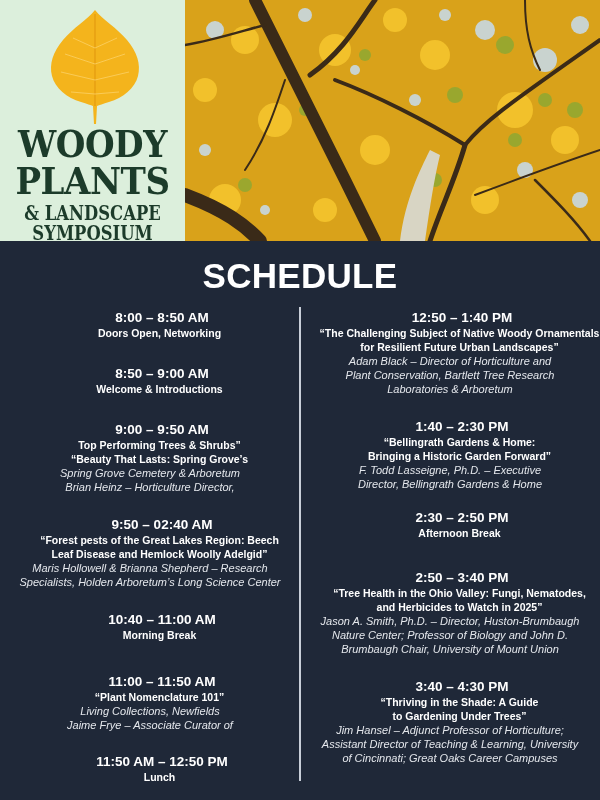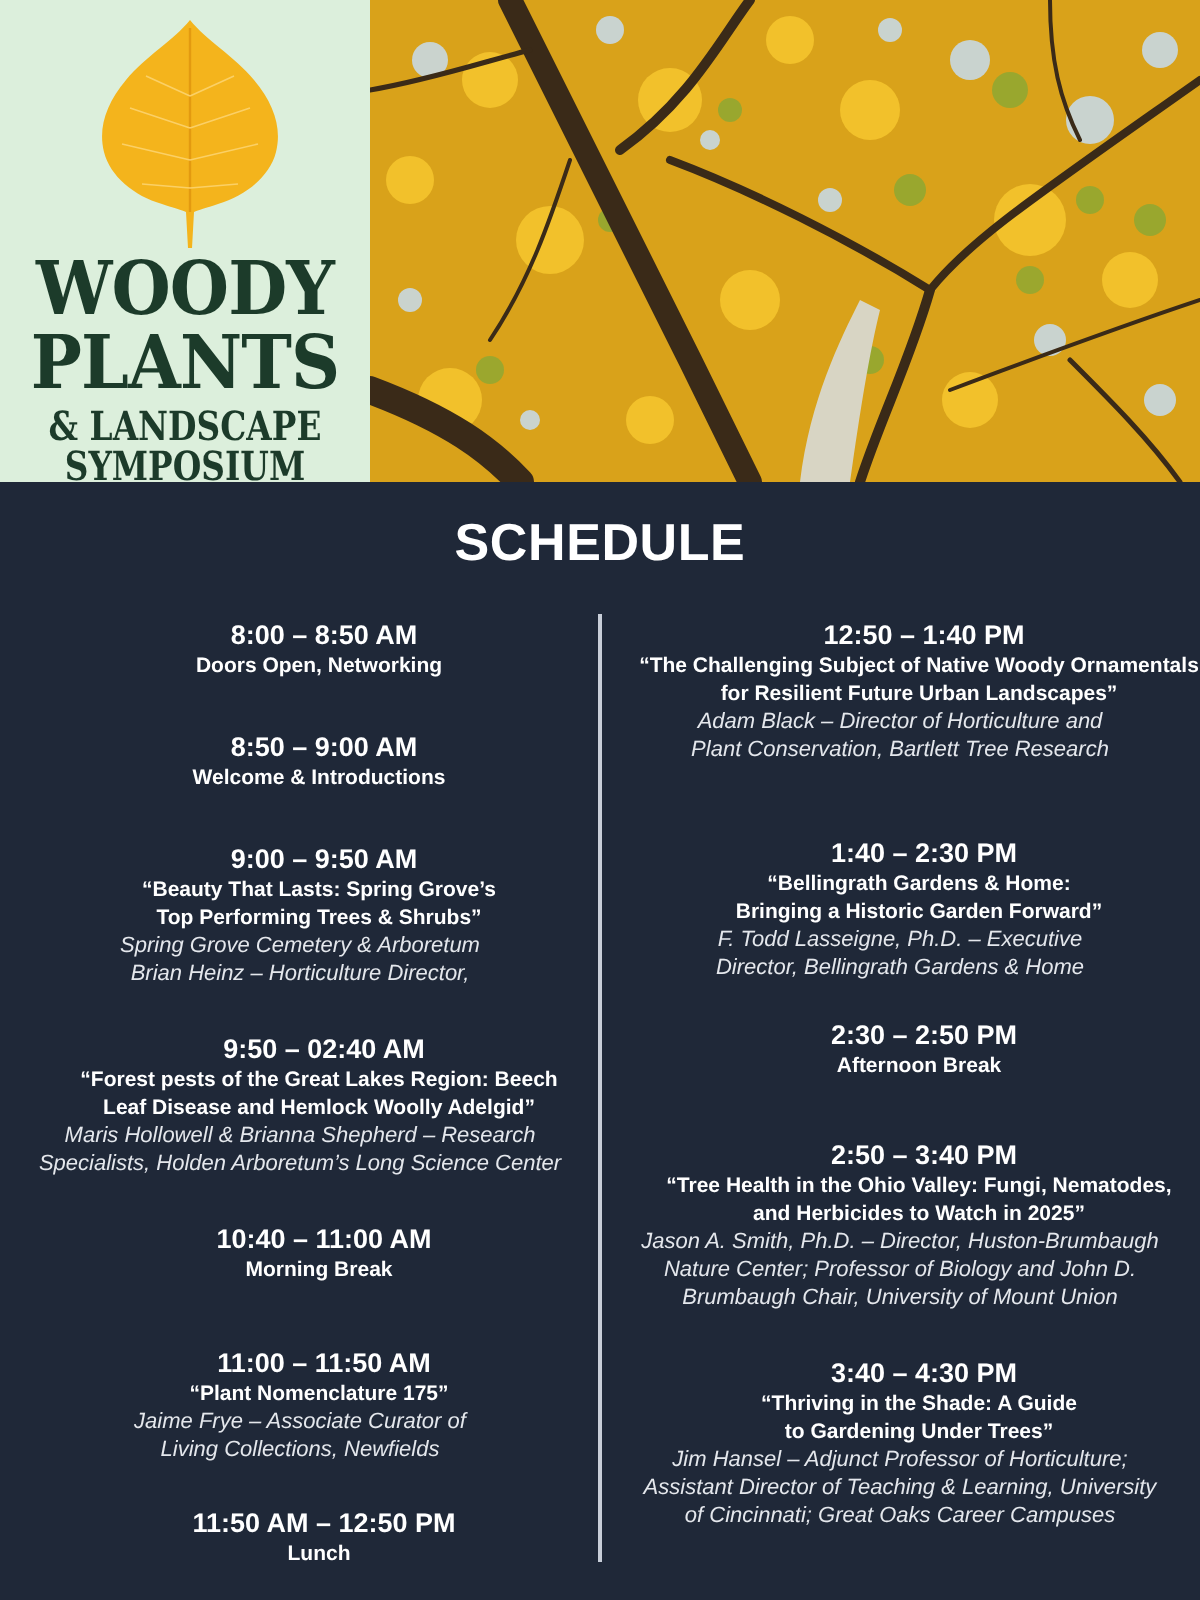--- a/index.html
+++ b/index.html
@@ -22,21 +22,21 @@
     .logo-line2 { font-size: 37px; letter-spacing: -0.5px; display: block; margin-top: 0px; transform: scaleX(0.92); }
     .logo-line3 { font-size: 20px; display: block; margin-top: 3px; transform: scaleX(0.82); }
     .logo-line4 { font-size: 20px; display: block; margin-top: 0px; transform: scaleX(0.82); }
 
     .photo { position: absolute; left: 185px; top: 0; width: 415px; height: 241px; overflow: hidden; background: #b9d3e8; }
     .photo svg { display: block; }
 
     .schedule { position: absolute; left: 0; top: 241px; width: 600px; height: 559px; }
     .title {
       position: absolute; left: 0; top: 15px; width: 600px; text-align: center;
-      font-size: 26px; font-weight: bold; letter-spacing: 0.3px;
+      font-size: 35px; font-weight: bold; letter-spacing: 0.3px;
     }
     .divider {
       position: absolute; left: 299px; top: 66px; width: 2px; height: 474px;
       background: #c8ced8;
     }
     .col { position: absolute; top: 0; width: 300px; }
     .col-left { left: 0; }
     .col-right { left: 300px; }
 
     .session { position: absolute; left: 0; width: 300px; text-align: center; }
@@ -130,55 +130,56 @@
     <div class="session" style="top:68px">
       <span class="time">8:00 – 8:50 AM</span>
       <span class="event">Doors Open, Networking</span>
     </div>
     <div class="session" style="top:124px">
       <span class="time">8:50 – 9:00 AM</span>
       <span class="event">Welcome &amp; Introductions</span>
     </div>
     <div class="session" style="top:180px">
       <span class="time">9:00 – 9:50 AM</span>
+      <span class="event">Top Performing Trees &amp; Shrubs”</span>
       <span class="event">“Beauty That Lasts: Spring Grove’s</span>
-      <span class="event">Top Performing Trees &amp; Shrubs”</span>
       <span class="speaker">Spring Grove Cemetery &amp; Arboretum</span>
       <span class="speaker">Brian Heinz – Horticulture Director,</span>
     </div>
     <div class="session" style="top:275px">
       <span class="time">9:50 – 02:40 AM</span>
       <span class="event">“Forest pests of the Great Lakes Region: Beech</span>
       <span class="event">Leaf Disease and Hemlock Woolly Adelgid”</span>
       <span class="speaker">Maris Hollowell &amp; Brianna Shepherd – Research</span>
       <span class="speaker">Specialists, Holden Arboretum’s Long Science Center</span>
     </div>
     <div class="session" style="top:370px">
       <span class="time">10:40 – 11:00 AM</span>
       <span class="event">Morning Break</span>
     </div>
     <div class="session" style="top:432px">
       <span class="time">11:00 – 11:50 AM</span>
-      <span class="event">“Plant Nomenclature 175”</span>
+      <span class="event">“Plant Nomenclature 101”</span>
+      <span class="speaker">Living Collections, Newfields</span>
       <span class="speaker">Jaime Frye – Associate Curator of</span>
-      <span class="speaker">Living Collections, Newfields</span>
     </div>
     <div class="session" style="top:512px">
       <span class="time">11:50 AM – 12:50 PM</span>
       <span class="event">Lunch</span>
     </div>
   </div>
 
   <div class="col col-right">
     <div class="session" style="top:68px">
       <span class="time">12:50 – 1:40 PM</span>
       <span class="event">“The Challenging Subject of Native Woody Ornamentals</span>
       <span class="event">for Resilient Future Urban Landscapes”</span>
       <span class="speaker">Adam Black – Director of Horticulture and</span>
       <span class="speaker">Plant Conservation, Bartlett Tree Research</span>
+      <span class="speaker">Laboratories &amp; Arboretum</span>
     </div>
     <div class="session" style="top:177px">
       <span class="time">1:40 – 2:30 PM</span>
       <span class="event">“Bellingrath Gardens &amp; Home:</span>
       <span class="event">Bringing a Historic Garden Forward”</span>
       <span class="speaker">F. Todd Lasseigne, Ph.D. – Executive</span>
       <span class="speaker">Director, Bellingrath Gardens &amp; Home</span>
     </div>
     <div class="session" style="top:268px">
       <span class="time">2:30 – 2:50 PM</span>

